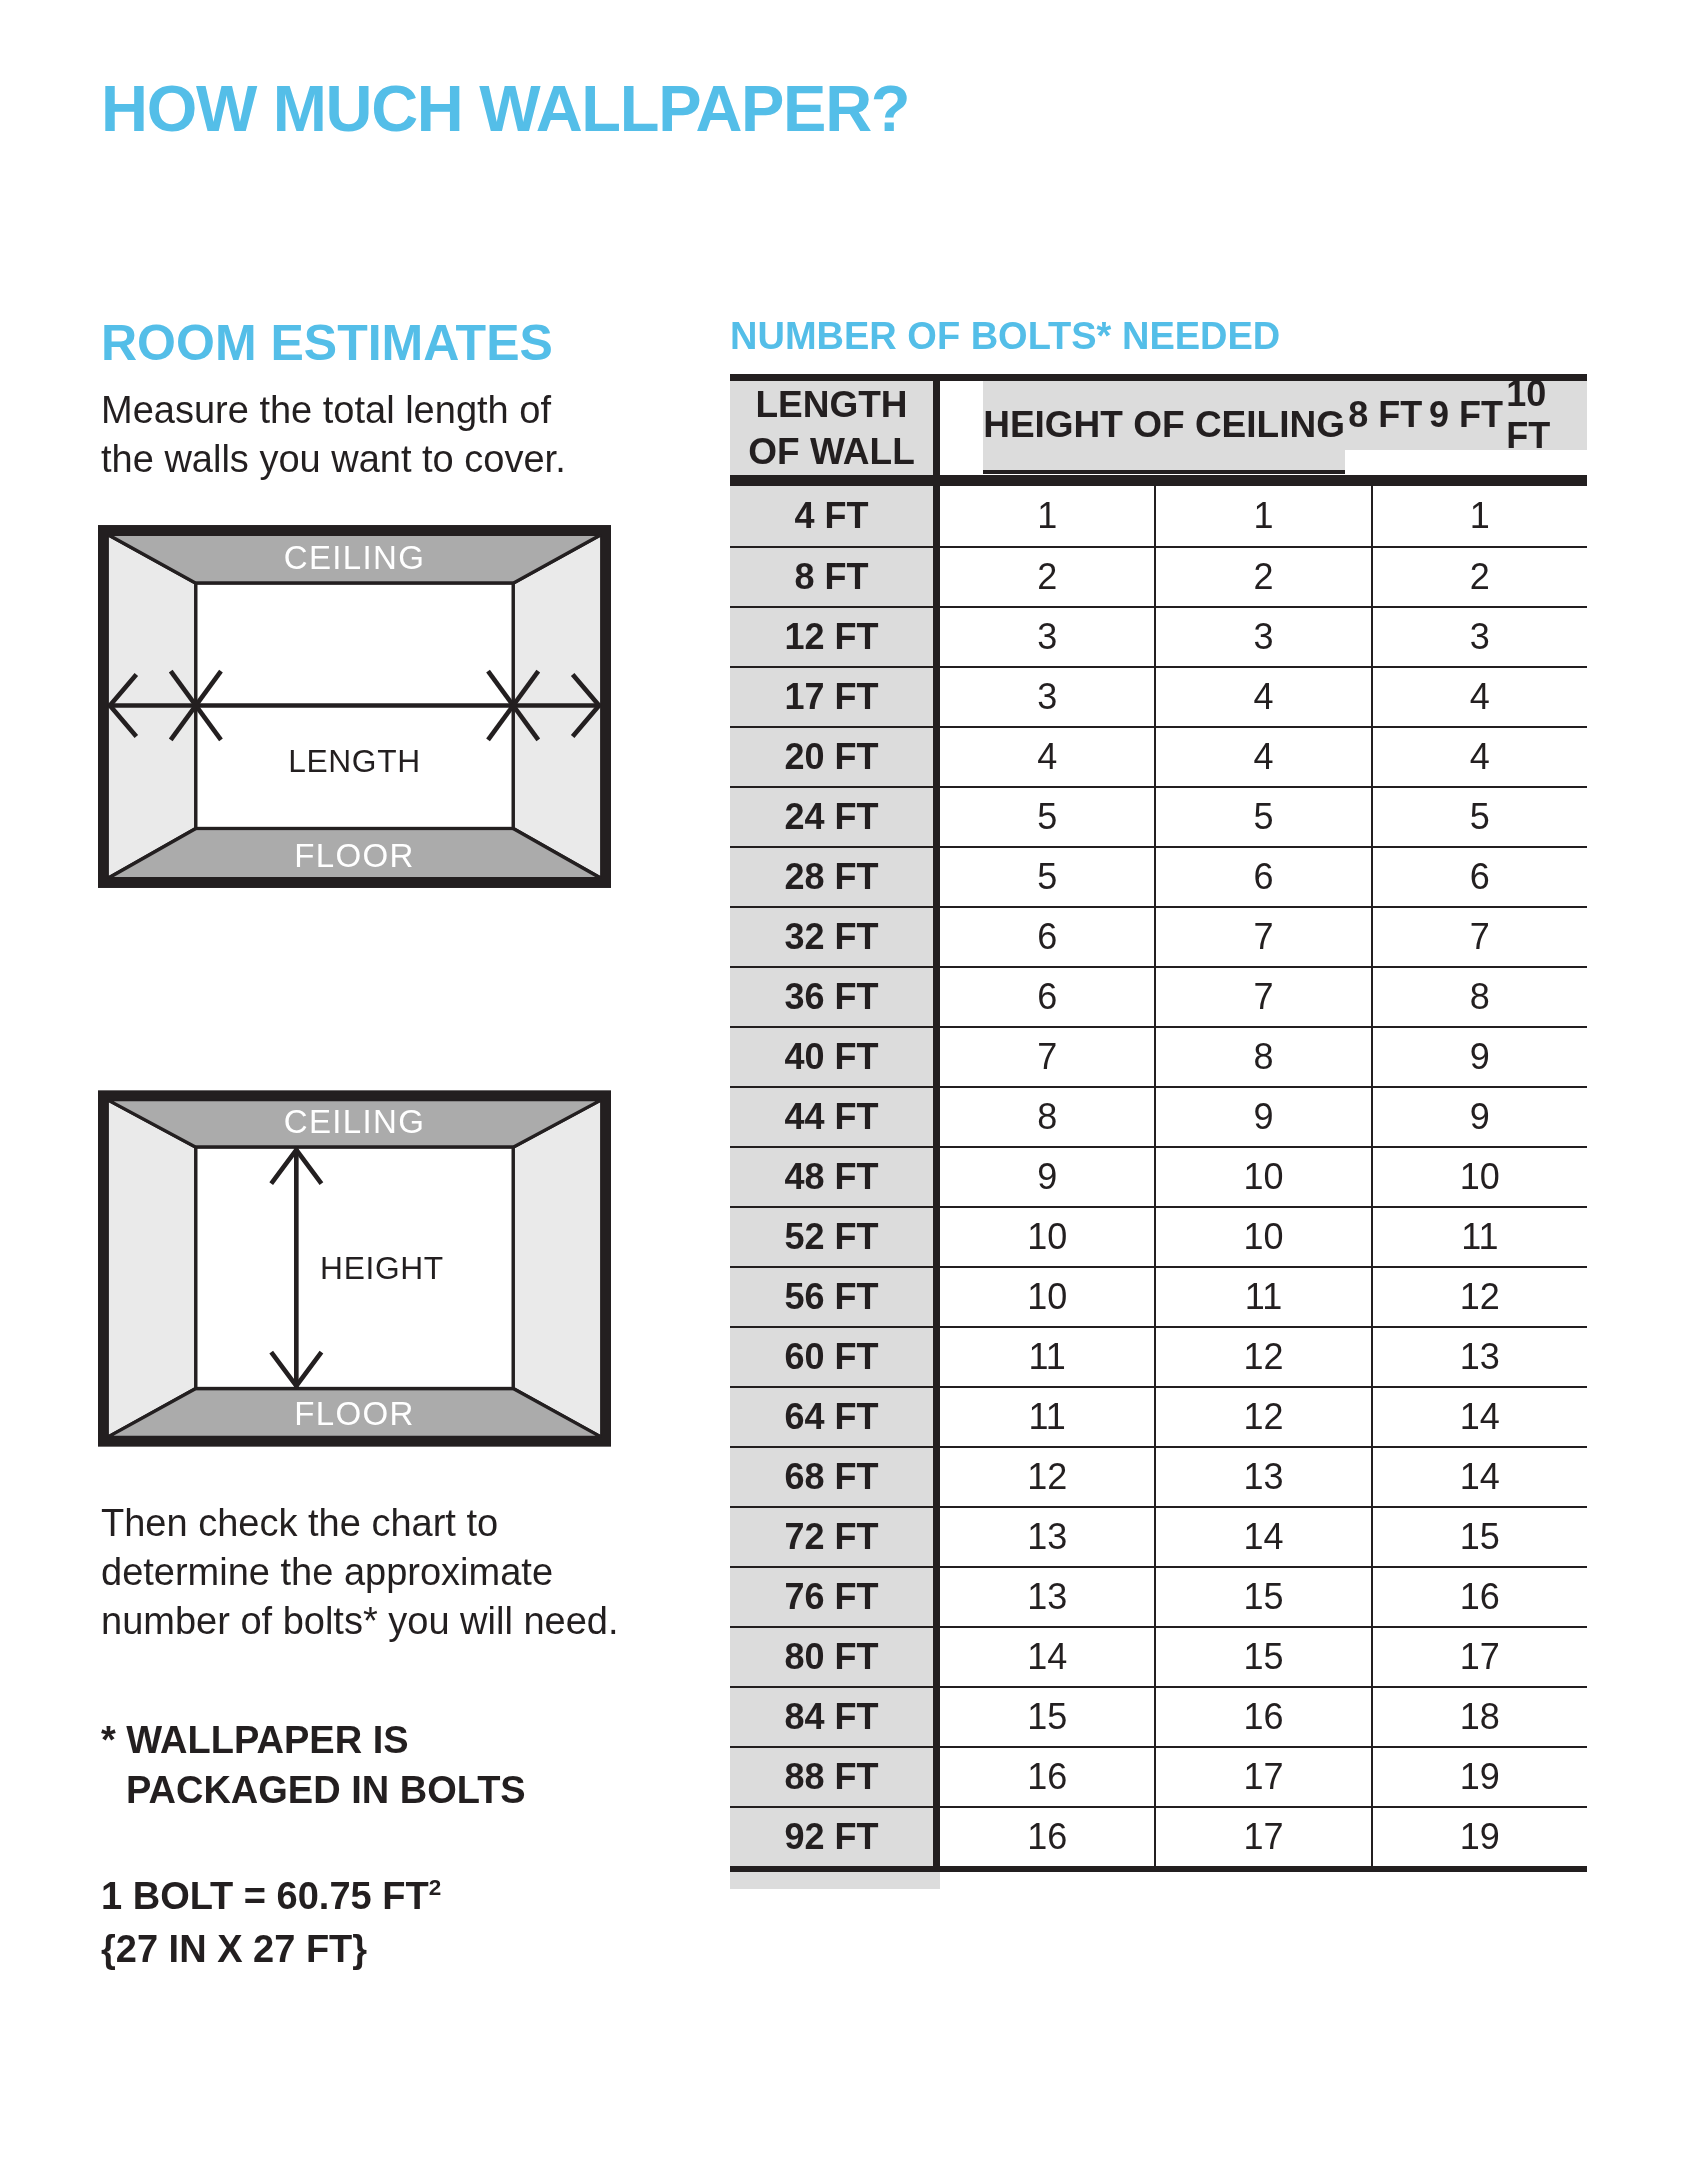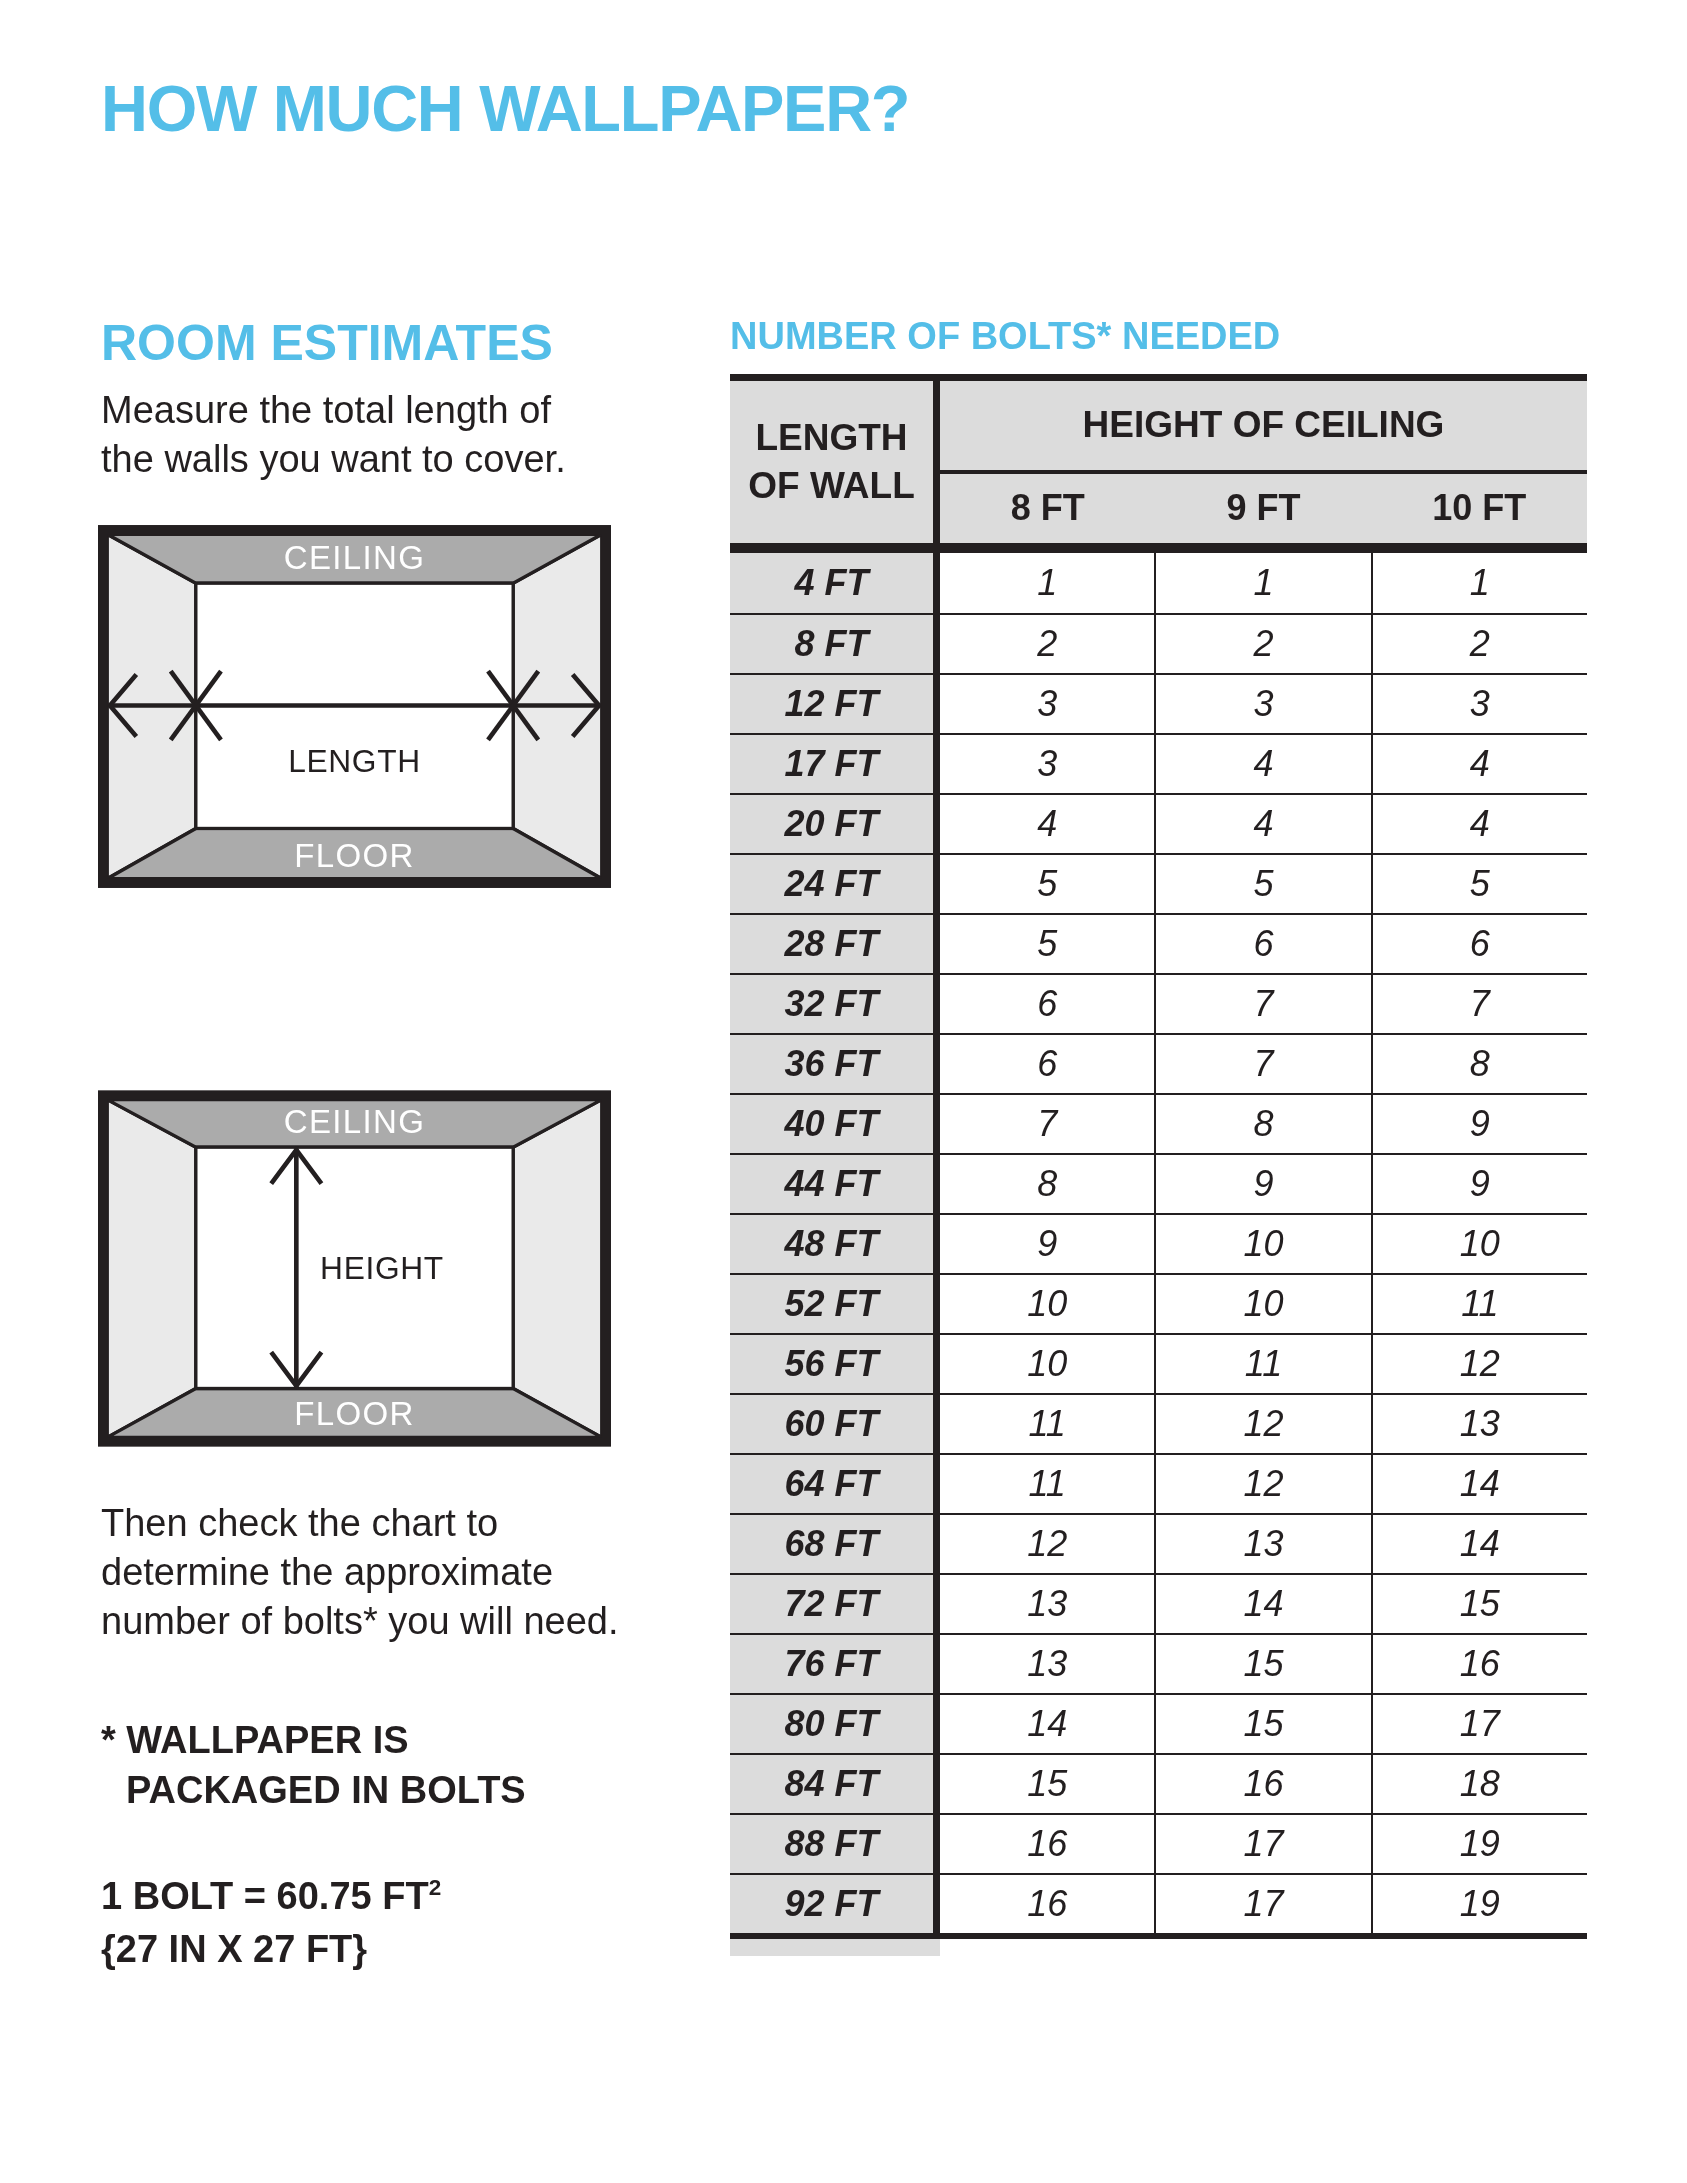--- a/index.html
+++ b/index.html
@@ -46,29 +46,29 @@
   #bolts-heading{left:730px;top:315px;width:857px;text-align:left;font-size:38px;font-weight:bold;}
 
   #bolts-table{left:730px;top:374px;width:857px;}
   .topbar{height:6.6px;background:var(--ink);}
   .thead{display:flex;}
   .h-left{
     width:210px;border-right:7.3px solid var(--ink);background:var(--table-gray);
     display:flex;align-items:center;justify-content:center;text-align:center;
     font-weight:bold;font-size:37px;line-height:1.28;white-space:pre-line;
   }
-  .h-right{flex:1;display:flex;flex-direction:column;justify-content:flex-end;}
+  .h-right{flex:1;display:flex;flex-direction:row;justify-content:flex-end;}
   .group-header{
     height:93px;background:var(--table-gray);border-bottom:4px solid var(--ink);
     display:flex;align-items:center;justify-content:center;font-weight:bold;font-size:37px;
   }
   .subheader{height:69px;background:var(--table-gray);display:flex;}
   .shcell{flex:1;display:flex;align-items:center;justify-content:center;font-weight:bold;font-size:36px;}
   .hbottom{height:10.6px;background:var(--ink);}
-  #table-rows{border-bottom:6px solid var(--ink);font-style:italic;}
+  #table-rows{border-bottom:6px solid var(--ink);}
   .trow{display:flex;height:60px;}
   .trow + .trow{border-top:2.6px solid var(--ink);}
   .lcell{
     width:210px;border-right:7.3px solid var(--ink);background:var(--table-gray);
     display:flex;align-items:center;justify-content:center;font-weight:bold;font-size:36px;
   }
   .dcell{flex:1;background:#fff;display:flex;align-items:center;justify-content:center;font-size:36px;}
   .dcell + .dcell{border-left:2.6px solid var(--ink);}
   .stub{width:210px;height:17px;background:var(--table-gray);}
 </style>

